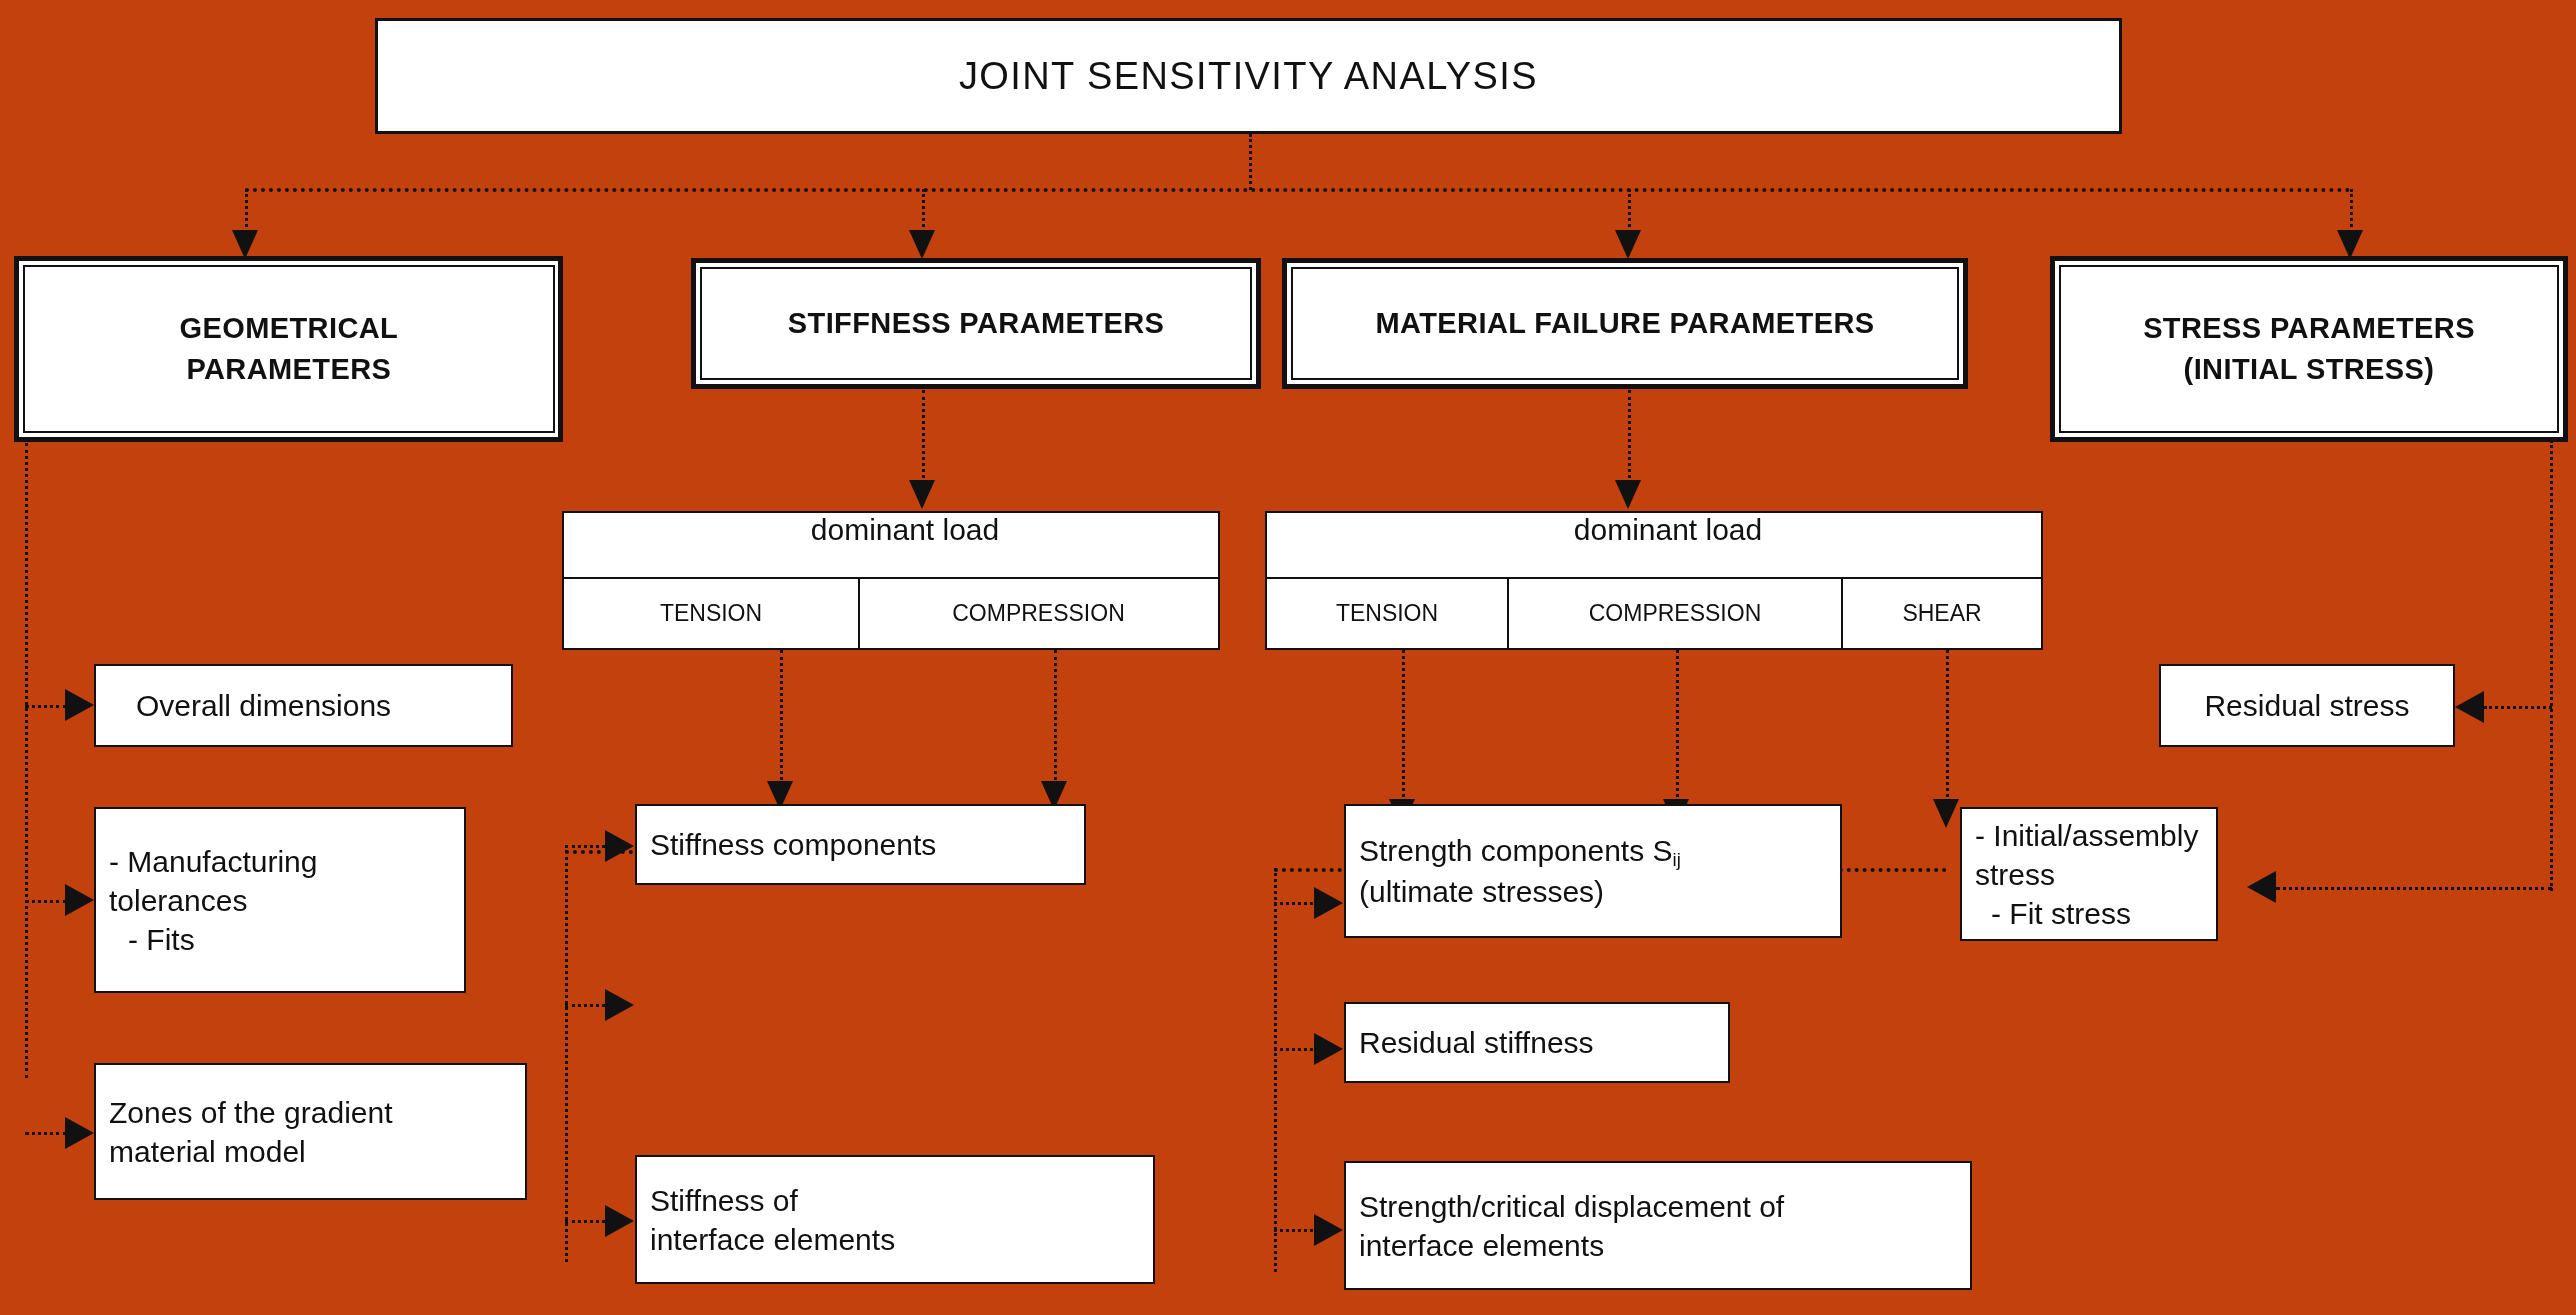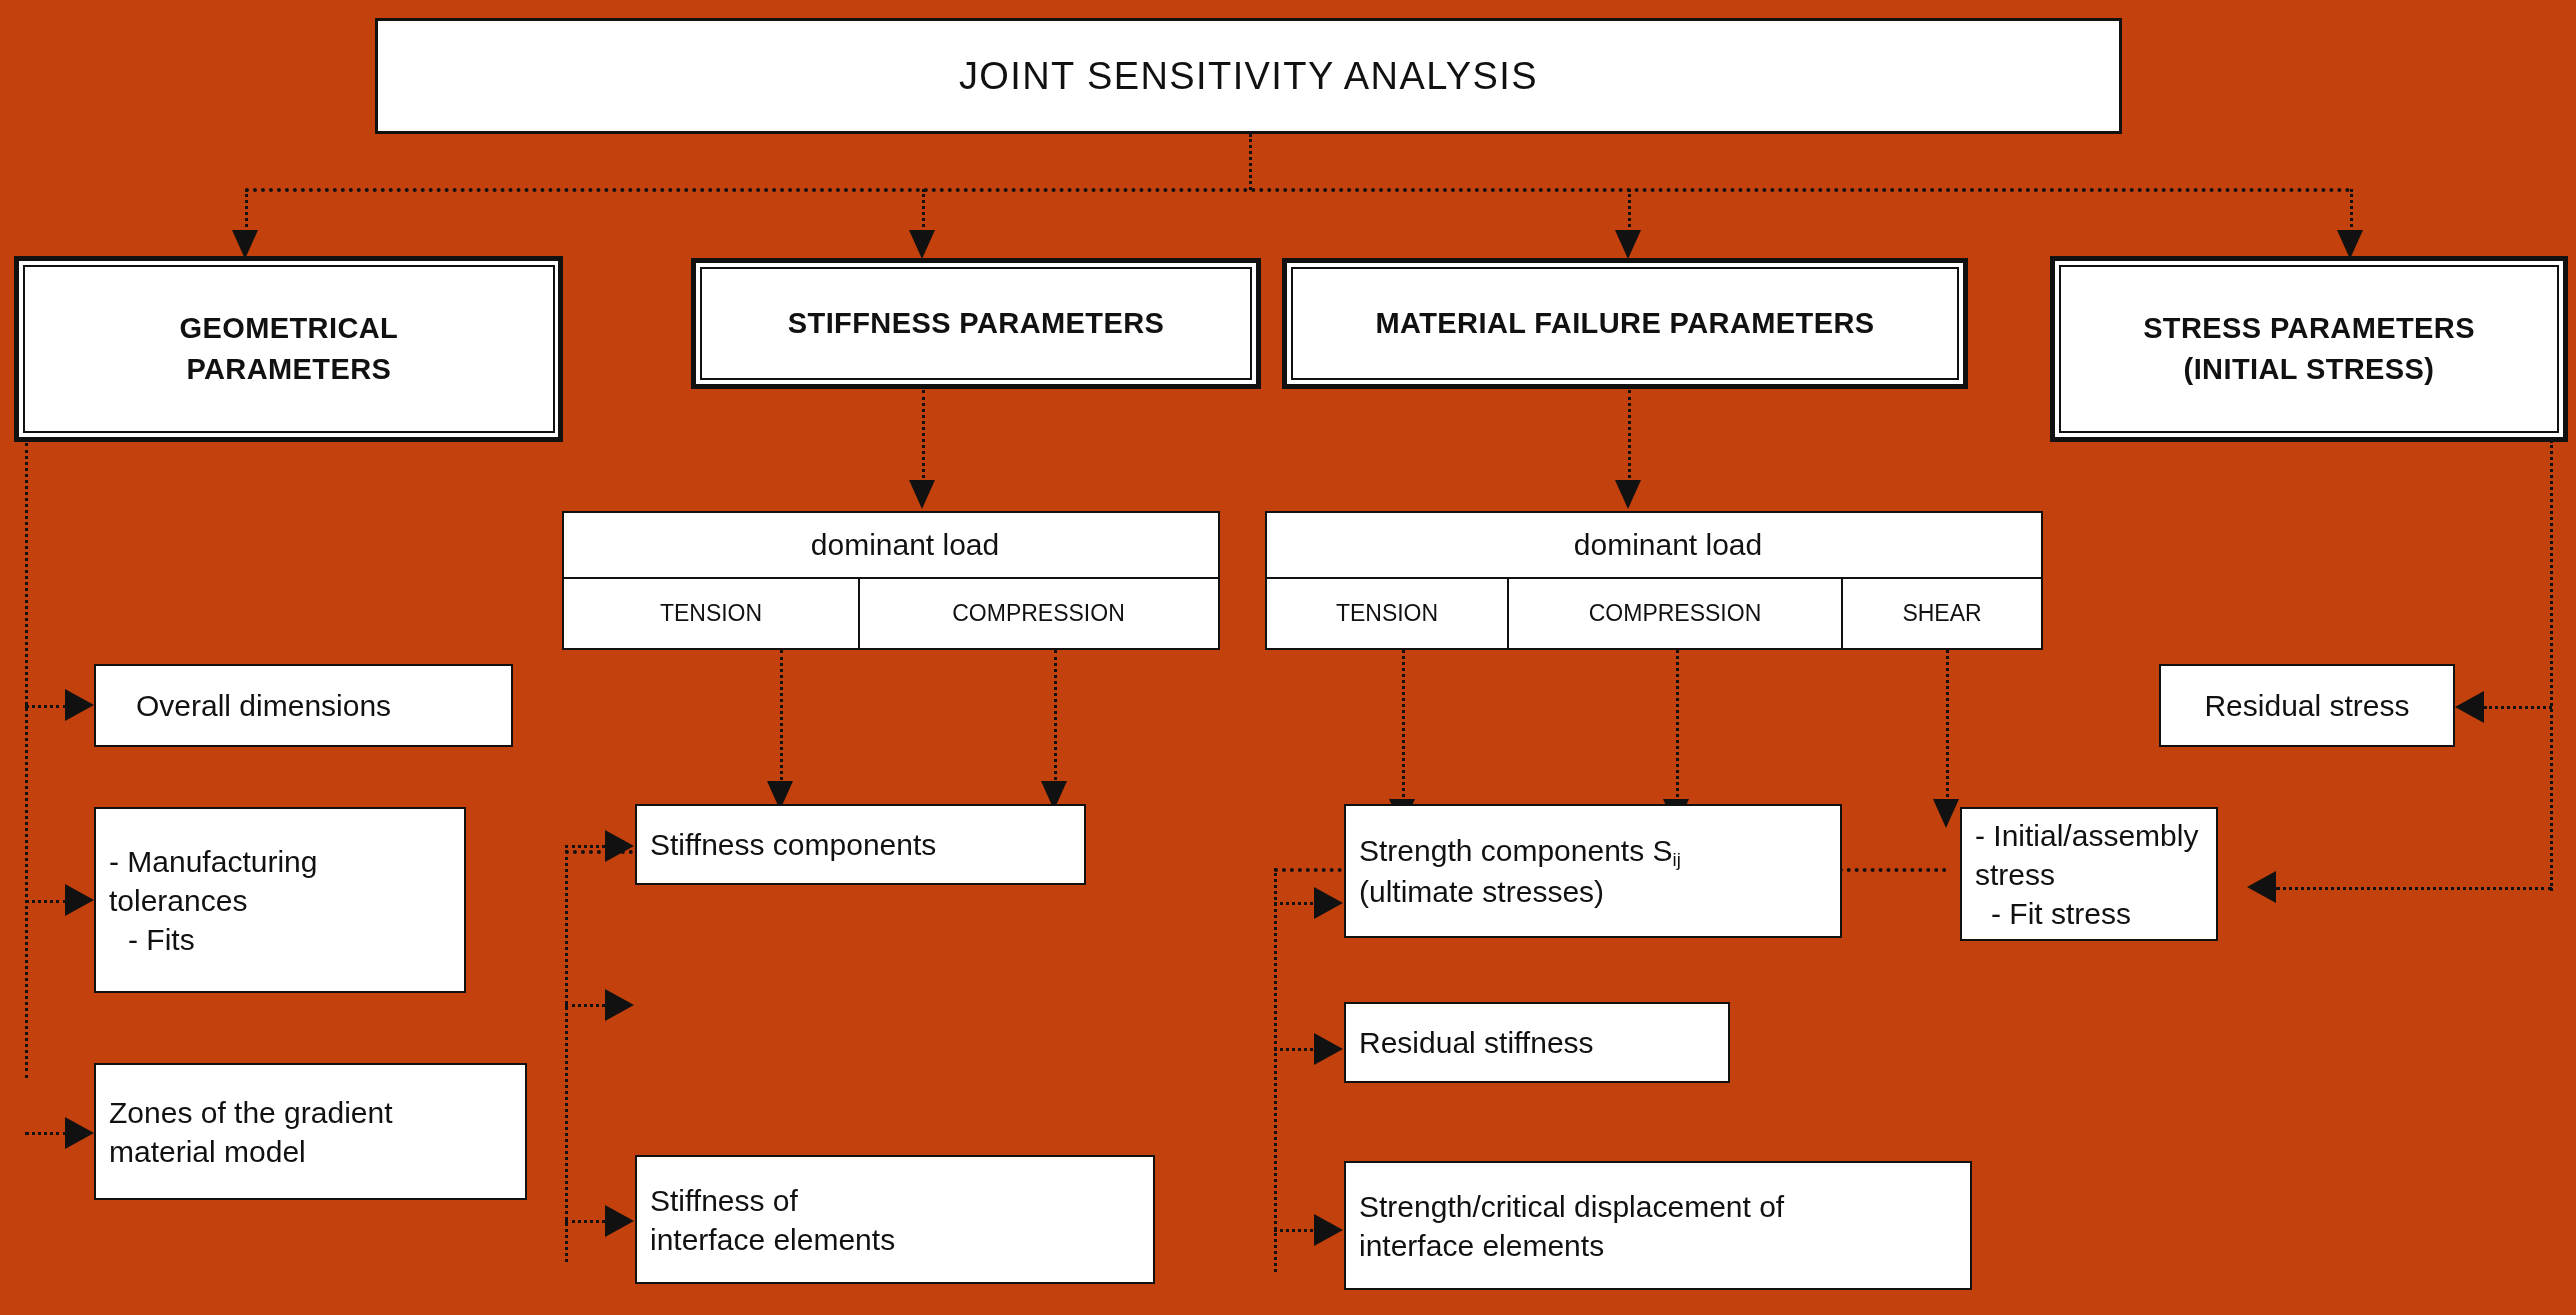--- a/index.html
+++ b/index.html
@@ -43,21 +43,21 @@
     padding:0 13px;
   }
   .leaf .lbl{font-size:30px;line-height:1.3;}
   .leaf.center{justify-content:center;padding:0 7.2px;}
 
   
   .table{border:2.9px solid #111111;display:flex;flex-direction:column;}
   .table .thead{
     flex:0 0 auto;
     border-bottom:2.9px solid #111111;
-    display:flex;align-items:center;justify-content:center;padding-left:28px;
+    display:flex;justify-content:center;padding-left:28px;
   }
   .table .thead .lbl{font-size:30px;}
   .table .tbody{flex:1 1 auto;display:flex;}
   .table .cell{
     flex:0 0 auto;
     display:flex;align-items:center;justify-content:center;
     border-right:2.2px solid #111111;
     box-sizing:border-box;
   }
   .table .cell:last-child{border-right:none;}

